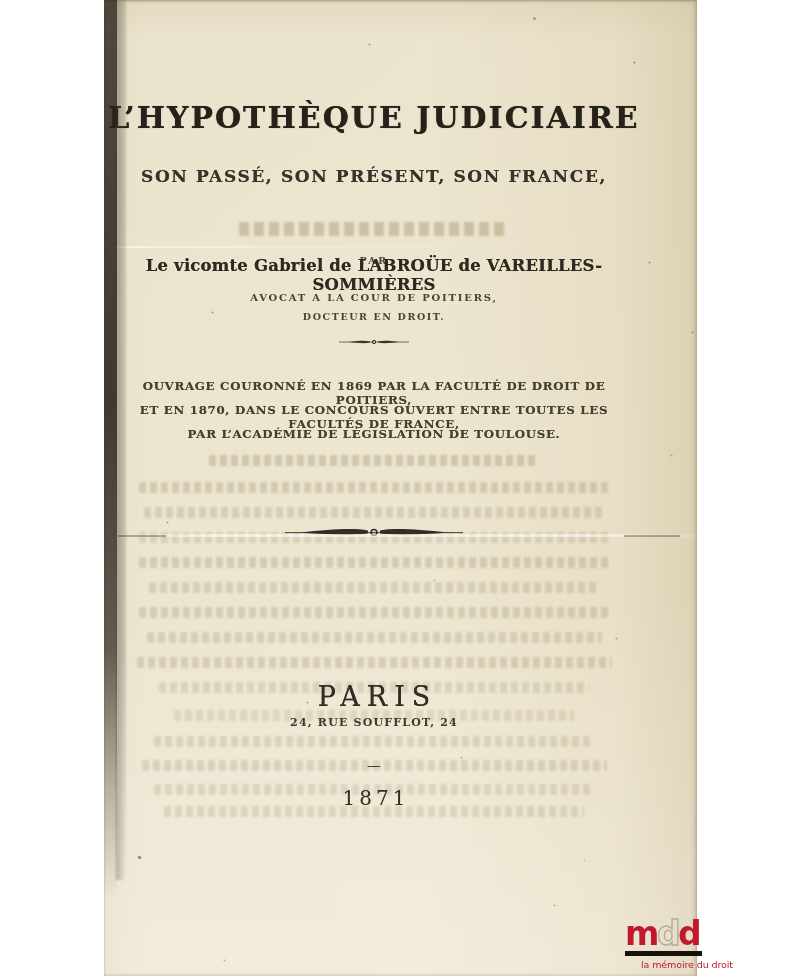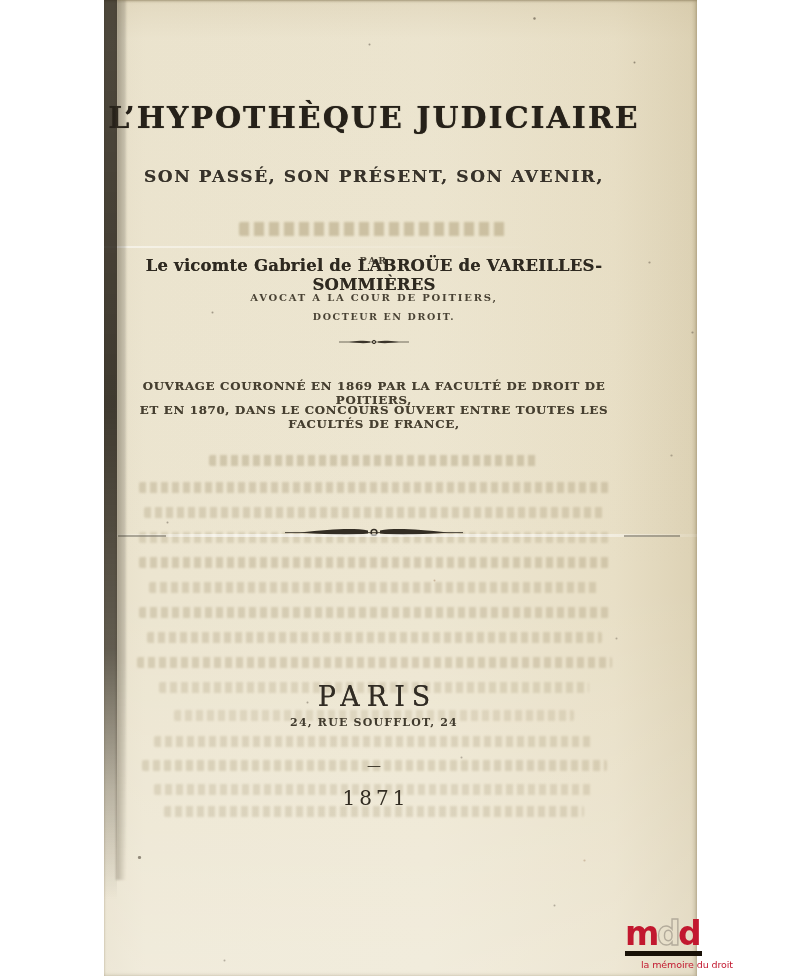--- a/index.html
+++ b/index.html
@@ -29,21 +29,21 @@
     filter:blur(1px);
   }
   
   .content{position:absolute;left:0;top:0;width:540px;height:976px;text-align:center;color:var(--ink,#2c271f);}
   .content > div{position:absolute;width:100%;}
   .t-title   {top:100px;font-size:30px;font-weight:bold;letter-spacing:2px;color:#262119;text-shadow:0 0 0.7px rgba(38,33,25,0.85);}
   .t-subtitle{top:166px;font-size:17px;font-weight:bold;letter-spacing:1.6px;color:#37322a;text-shadow:0 0 0.5px rgba(55,50,42,0.7);}
   .t-byline  {top:224px;font-size:9.5px;font-weight:bold;letter-spacing:2.5px;color:#4a4336;margin-top:31px;}
   .t-author  {top:256px;font-size:16.5px;font-weight:bold;letter-spacing:0.2px;color:#2e2920;text-shadow:0 0 0.5px rgba(46,41,32,0.7);}
   .t-role1   {top:292px;font-size:10px;font-weight:bold;letter-spacing:1.8px;color:#494234;}
-  .t-role2   {top:311px;font-size:9.5px;font-weight:bold;letter-spacing:1.6px;color:#494234;padding-left:10px;}
+  .t-role2   {top:311px;font-size:9.5px;font-weight:bold;letter-spacing:1.6px;color:#494234;}
   .orn-small {top:337px;}
   .t-award1  {top:379px;}
   .t-award2  {top:403px;}
   .t-award3  {top:427px;}
   .t-award1,.t-award2,.t-award3{font-size:11.8px;font-weight:bold;letter-spacing:0.7px;color:#463f30;text-shadow:0 0 0.4px rgba(70,63,48,0.55);}
   .orn-large {top:524px;}
   .t-city    {top:681px;font-size:27px;font-weight:normal;letter-spacing:7px;color:#312c24;text-shadow:0 0 0.6px rgba(49,44,36,0.8);text-indent:7px;}
   .t-publisher{top:714px;font-size:14.6px;font-weight:bold;letter-spacing:0.1px;color:#332d23;text-shadow:0 0 0.4px rgba(51,45,35,0.6);}
   .t-address {top:716px;font-size:11px;font-weight:bold;letter-spacing:1.2px;color:#403a2d;}
   .t-dash    {top:757px;font-size:14px;color:#403a2d;}
@@ -110,37 +110,38 @@
         <div class="ghost-line" style="top: 682px; left: 55px; width: 430px; opacity: 0.27;"></div>
         <div class="ghost-line" style="top: 710px; left: 70px; width: 400px; opacity: 0.24;"></div>
         <div class="ghost-line" style="top: 736px; left: 50px; width: 440px; opacity: 0.28;"></div>
         <div class="ghost-line" style="top: 760px; left: 37.5px; width: 465px; opacity: 0.3;"></div>
         <div class="ghost-line" style="top: 784px; left: 50px; width: 440px; opacity: 0.26;"></div>
         <div class="ghost-line" style="top: 806px; left: 60px; width: 420px; opacity: 0.28;"></div>
       </div>
 
     <div class="content">
       <div class="t-title">L’HYPOTHÈQUE JUDICIAIRE</div>
-      <div class="t-subtitle">SON PASSÉ, SON PRÉSENT, SON AVENIR,</div>
+      <div class="t-subtitle">SON PASSÉ, SON PRÉSENT, SON FRANCE,</div>
       <div class="t-byline">PAR</div>
       <div class="t-author">Le vicomte Gabriel de LABROÜE de VAREILLES-SOMMIÈRES</div>
       <div class="t-role1">AVOCAT A LA COUR DE POITIERS,</div>
       <div class="t-role2">DOCTEUR EN DROIT.</div>
 
       <div class="orn-small ornament">
         <svg width="74" height="10" viewBox="0 0 74 10" aria-hidden="true">
           <line x1="2" y1="5" x2="72" y2="5" stroke="#3a342a" stroke-width="0.7"></line>
           <path d="M12,5 C22,3.6 28,3.3 33,4.4 L33,5.6 C28,6.5 22,6.3 12,5 Z" fill="#3a342a"></path>
           <path d="M62,5 C52,3.6 46,3.3 41,4.4 L41,5.6 C46,6.5 52,6.3 62,5 Z" fill="#3a342a"></path>
           <circle cx="37" cy="5" r="1.7" fill="none" stroke="#3a342a" stroke-width="1"></circle>
         </svg>
       </div>
 
       <div class="t-award1">OUVRAGE COURONNÉ EN 1869 PAR LA FACULTÉ DE DROIT DE POITIERS,</div>
       <div class="t-award2">ET EN 1870, DANS LE CONCOURS OUVERT ENTRE TOUTES LES FACULTÉS DE FRANCE,</div>
+      <div class="t-award3">PAR L’ACADÉMIE DE LÉGISLATION DE TOULOUSE.</div>
 
       <div class="orn-large ornament">
         <svg width="180" height="18" viewBox="0 0 180 18" aria-hidden="true">
           <line x1="1" y1="8.6" x2="179" y2="8.6" stroke="#3a342a" stroke-width="0.9"></line>
           <path d="M16,8.6 C48,4.8 70,3.8 84,6.4 L84,9.6 C70,11.2 48,11.2 16,8.6 Z" fill="#332d24"></path>
           <path d="M164,8.6 C132,4.8 110,3.8 96,6.4 L96,9.6 C110,11.2 132,11.2 164,8.6 Z" fill="#332d24"></path>
           <circle cx="90" cy="8.4" r="2.9" fill="none" stroke="#332d24" stroke-width="1.5"></circle>
         </svg>
       </div>
 

